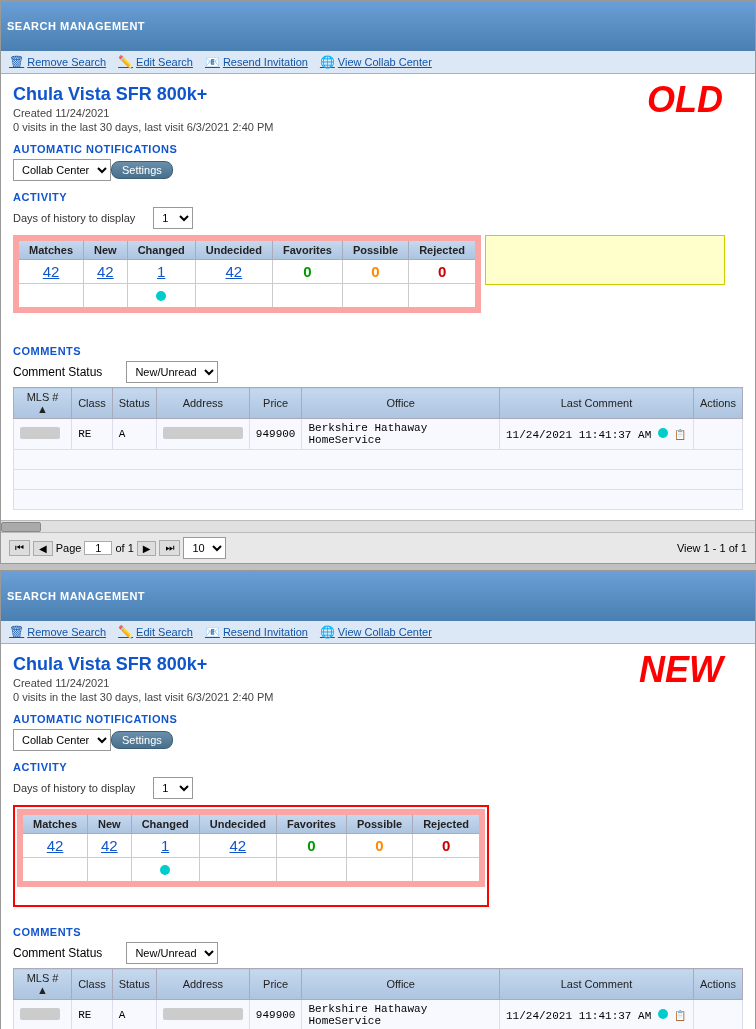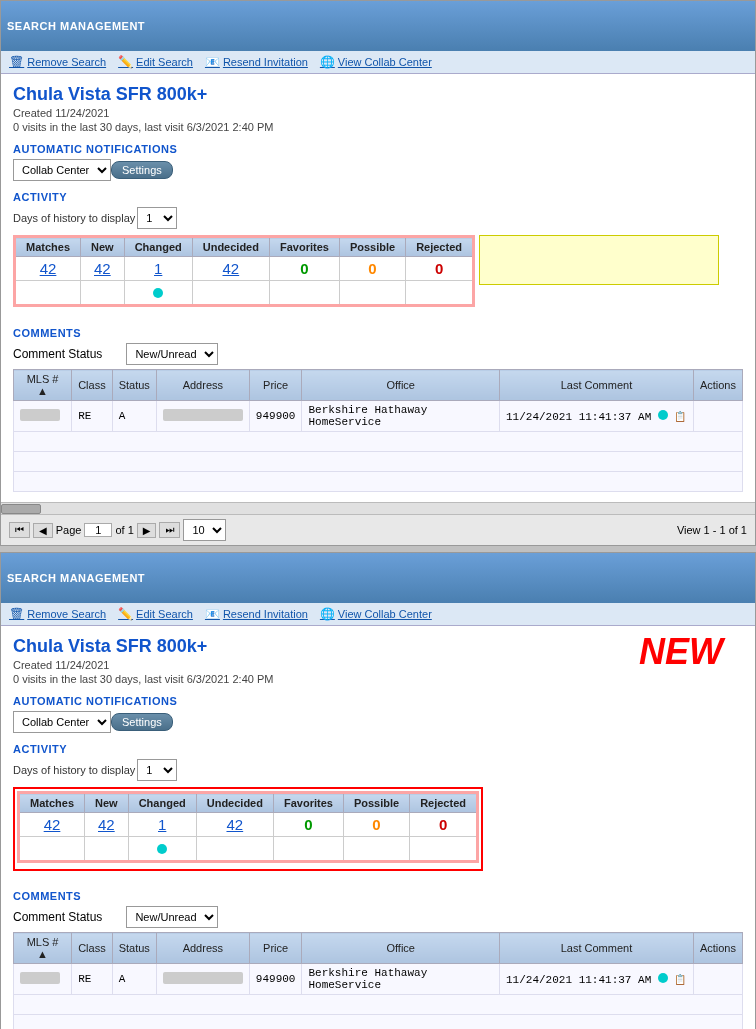--- a/index.html
+++ b/index.html
@@ -70,24 +70,24 @@
     .btn-settings {
       background: linear-gradient(to bottom, #6a8faa, #4a6f8a);
       color: #fff;
       border: 1px solid #3a5f7a;
       padding: 2px 10px;
       font-size: 11px;
       cursor: pointer;
       border-radius: 8px;
     }
 
-    .activity-row { display: flex; align-items: center; gap: 2px; margin-bottom: 6px; }
+    .activity-row { display: flex; align-items: center; gap: 18px; margin-bottom: 6px; }
     .days-label { font-size: 11px; color: #333; }
 
-    .activity-table { border-collapse: collapse; border: 3px solid #fca5a5; margin-bottom: 4px; }
+    .activity-table { border-collapse: collapse; border: 6px solid #fca5a5; margin-bottom: 16px; }
     .activity-table th {
       background: linear-gradient(to bottom, #c5d8ee, #adc4e0);
       border: 1px solid #aab;
       padding: 3px 10px;
       font-size: 11px;
       font-weight: bold;
       color: #222;
       text-align: center;
     }
     .activity-table td {
@@ -218,20 +218,21 @@
       <span>Resend Invitation</span>
     </span>
     <span class="toolbar-item">
       <span class="toolbar-icon">🌐</span>
       <span>View Collab Center</span>
     </span>
   </div>
   <div class="content-area">
     <div class="relative-wrapper">
       <div class="search-title">Chula Vista SFR 800k+</div>
+      <div style="position:absolute; right:20px; top:-5px; color:red; font-size:36px; font-weight:bold; font-style:italic;">OLD</div>
     </div>
     <div class="search-meta">Created 11/24/2021</div>
     <div class="search-meta">0 visits in the last 30 days, last visit 6/3/2021 2:40 PM</div>
 
     <div class="section-label">AUTOMATIC NOTIFICATIONS</div>
     <div class="notif-row">
       <select class="styled">
         <option>Collab Center</option>
       </select>
       <button class="btn-settings">Settings</button>

